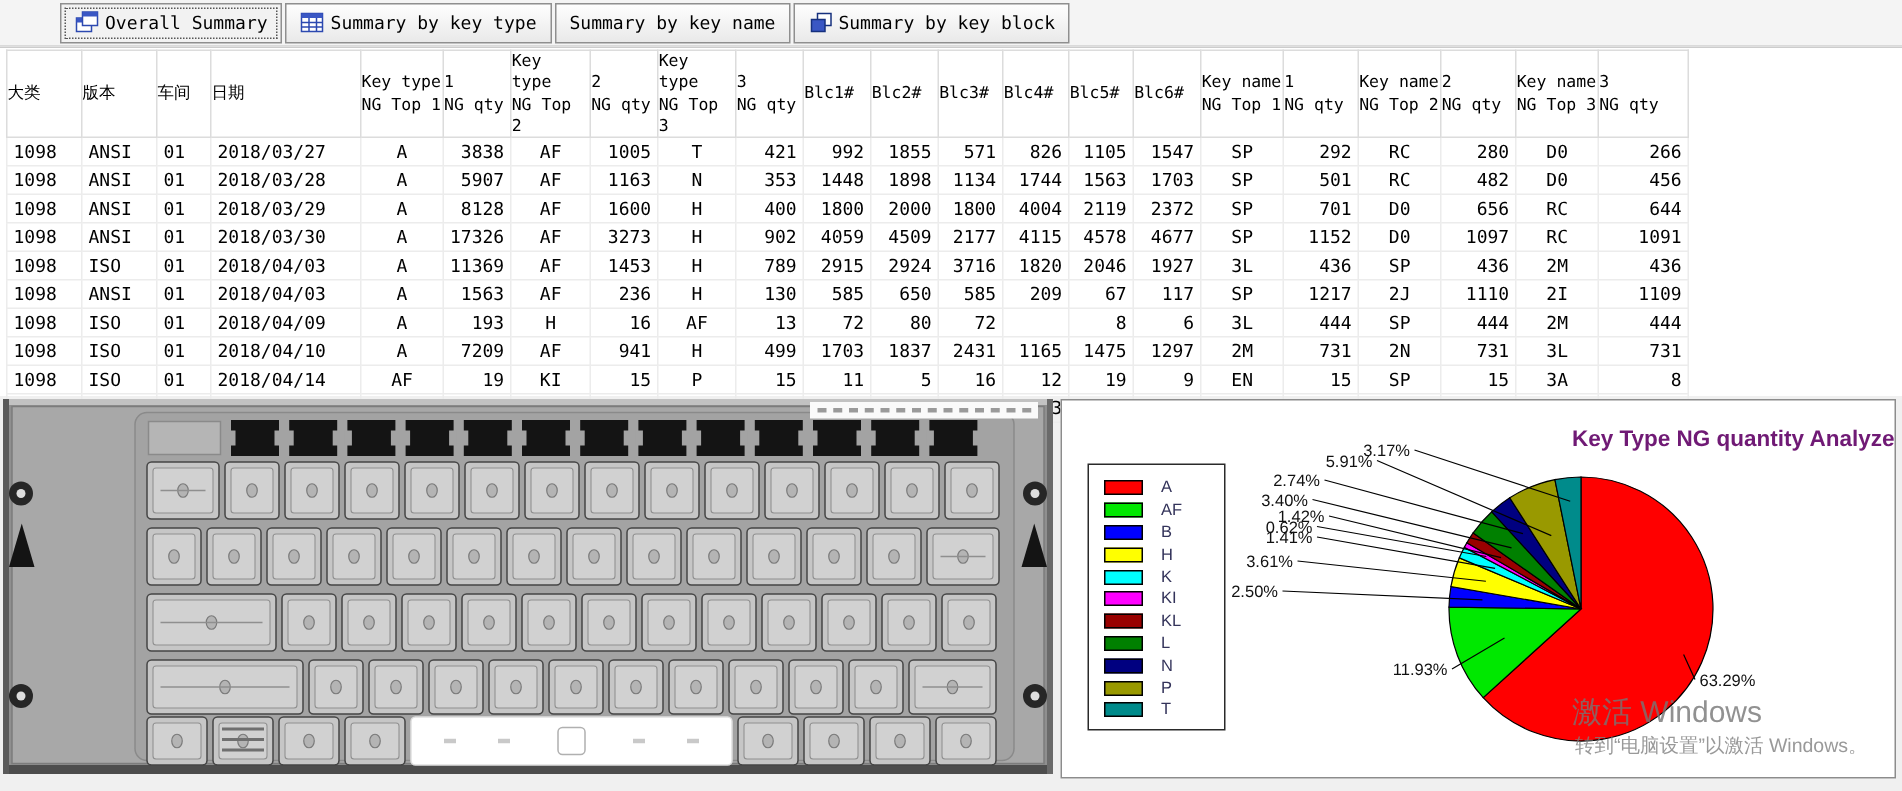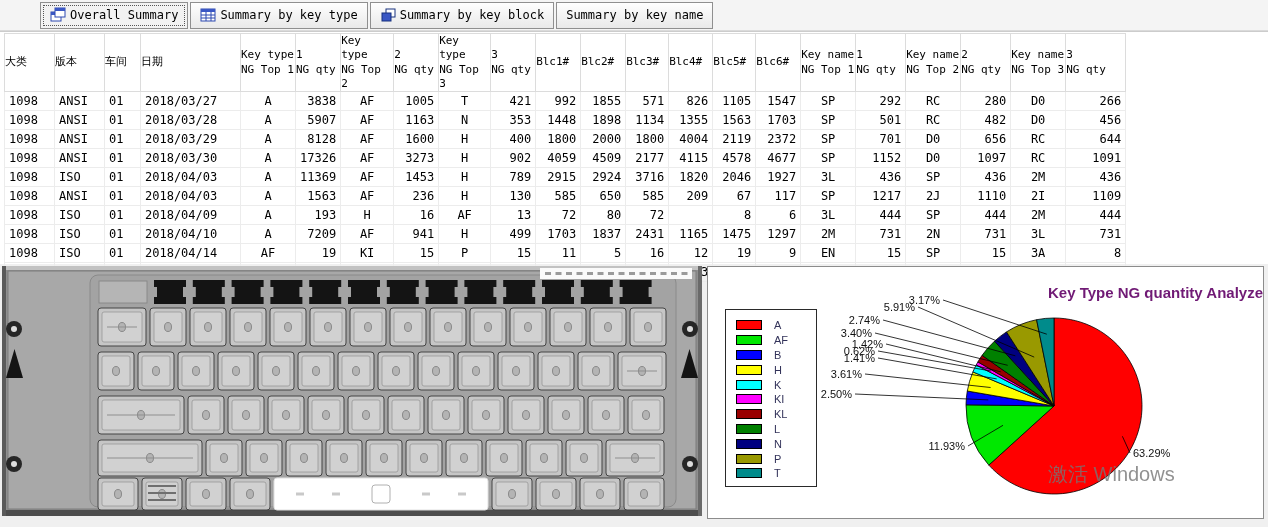--- a/index.html
+++ b/index.html
@@ -72,30 +72,30 @@
         <rect x="1" y="2" width="14" height="3" fill="#3a57c4"></rect>
         <line x1="6" y1="5" x2="6" y2="14" stroke="#2c49b0"></line>
         <line x1="11" y1="5" x2="11" y2="14" stroke="#2c49b0"></line>
         <line x1="1" y1="8" x2="15" y2="8" stroke="#2c49b0"></line>
         <line x1="1" y1="11" x2="15" y2="11" stroke="#2c49b0"></line>
       </svg>
     </span>
     <span>Summary by key type</span>
   </div>
   <div class="tab">
+    <span>Summary by key name</span>
+  </div>
+  <div class="tab">
     <span class="ticon">
       <svg width="16" height="16" viewBox="0 0 16 16">
         <rect x="6" y="2" width="9" height="8" fill="#fff" stroke="#16307e"></rect>
         <rect x="2" y="6" width="9" height="8" fill="#3a57c4" stroke="#16307e"></rect>
       </svg>
     </span>
     <span>Summary by key block</span>
-  </div>
-  <div class="tab">
-    <span>Summary by key name</span>
   </div>
 </div>
 
 <div class="table-panel">
   <table class="grid" id="grid">
     <colgroup id="grid-cols">
         <col style="width: 50px;">
         <col style="width: 50px;">
         <col style="width: 36px;">
         <col style="width: 100px;">
@@ -188,21 +188,21 @@
           <td class="al">2018/03/28</td>
           <td class="ac">A</td>
           <td class="ar">5907</td>
           <td class="ac">AF</td>
           <td class="ar">1163</td>
           <td class="ac">N</td>
           <td class="ar">353</td>
           <td class="ar">1448</td>
           <td class="ar">1898</td>
           <td class="ar">1134</td>
-          <td class="ar">1355</td>
+          <td class="ar">1744</td>
           <td class="ar">1563</td>
           <td class="ar">1703</td>
           <td class="ac">SP</td>
           <td class="ar">501</td>
           <td class="ac">RC</td>
           <td class="ar">482</td>
           <td class="ac">D0</td>
           <td class="ar">456</td>
         </tr>
         <tr>
@@ -750,13 +750,14 @@
       <div class="lg-item">
         <span class="lg-swatch" style="background: rgb(153, 153, 0);"></span>
         <span class="lg-label">P</span>
       </div>
       <div class="lg-item">
         <span class="lg-swatch" style="background: rgb(0, 139, 139);"></span>
         <span class="lg-label">T</span>
       </div>
     </div>
   <div class="wm1">激活 Windows</div>
+  <div class="wm2">转到“电脑设置”以激活 Windows。</div>
 </div>
 
 </body></html>

